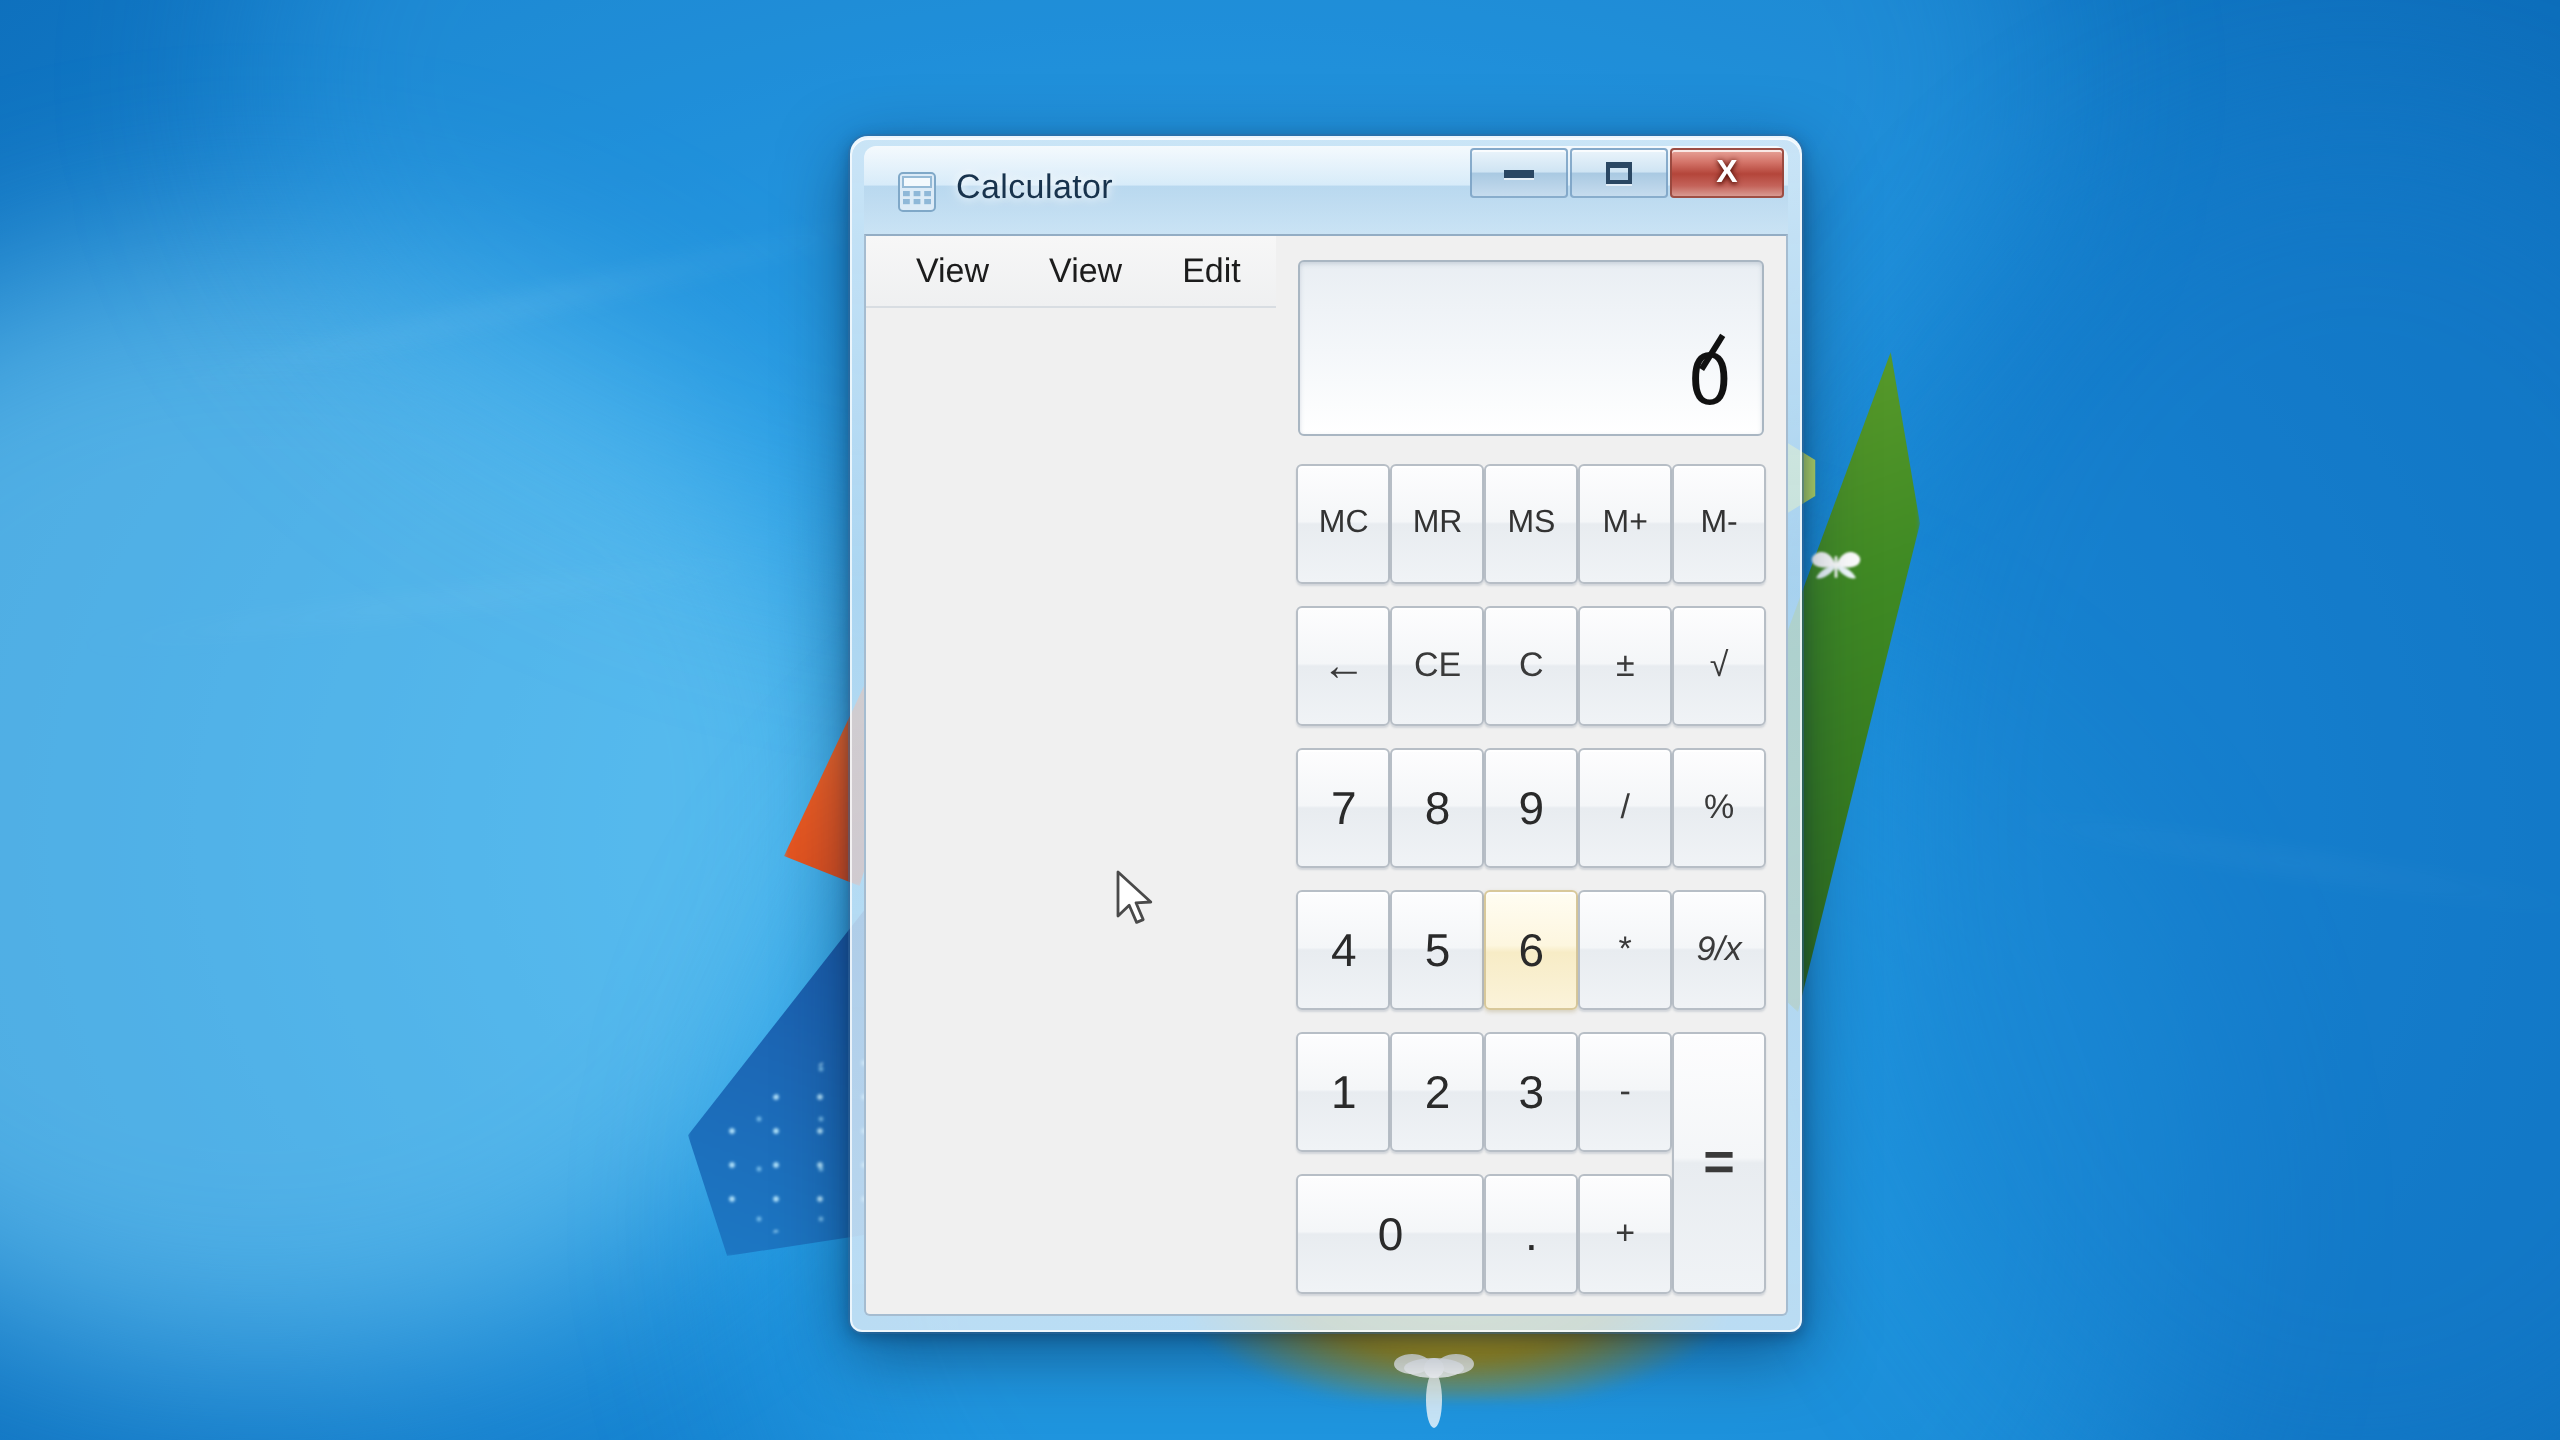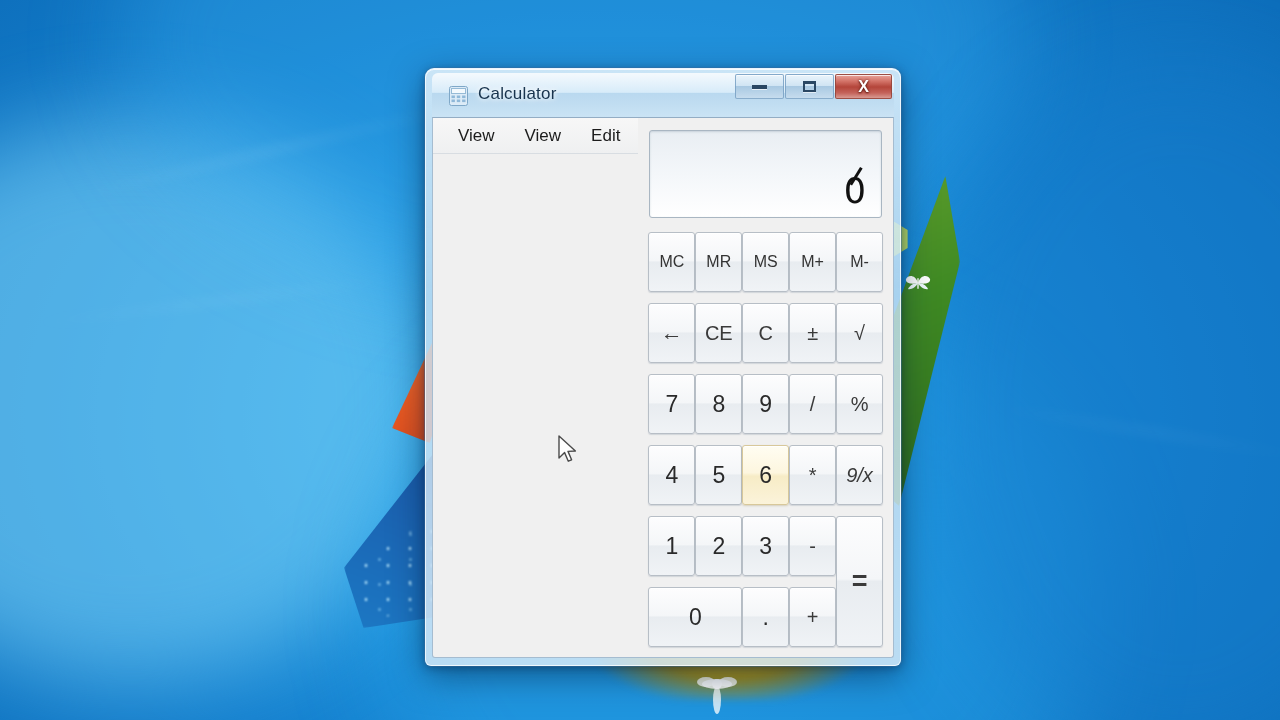--- a/index.html
+++ b/index.html
@@ -184,21 +184,21 @@
   .key{
     border:1px solid #b7bec6;
     border-radius:3px;
     background:linear-gradient(180deg,#fdfdfe 0%, #f4f6f8 48%, #e8ecf0 50%, #f0f3f6 100%);
     box-shadow:inset 0 1px 0 rgba(255,255,255,.95), 0 1px 1px rgba(130,145,160,.28);
     display:flex; align-items:center; justify-content:center;
     color:#2b2b2b; cursor:default; user-select:none;
     font-size:16px;
   }
   .key.num{ font-size:23px; color:#2a2a2a; }
-  .key.op{ font-size:20px; color:#3a3a3a; }
+  .key.op{ font-size:17px; color:#3a3a3a; }
   .key.mem{ font-size:16px; color:#333; }
   .key.wide0{ grid-column:span 2; }
   .key.tall-eq{ grid-row:span 2; font-size:27px; font-weight:bold; }
   .key.hover{
     background:linear-gradient(180deg,#fffdf2 0%, #fdf6df 46%, #f7ecc6 52%, #fbf3da 100%);
     border-color:#d8c89a;
     box-shadow:inset 0 1px 0 rgba(255,255,255,.95), 0 1px 2px rgba(150,130,70,.30);
   }
   .key.backspace{ font-size:22px; }
   .key .inv{ font-style:italic; }

